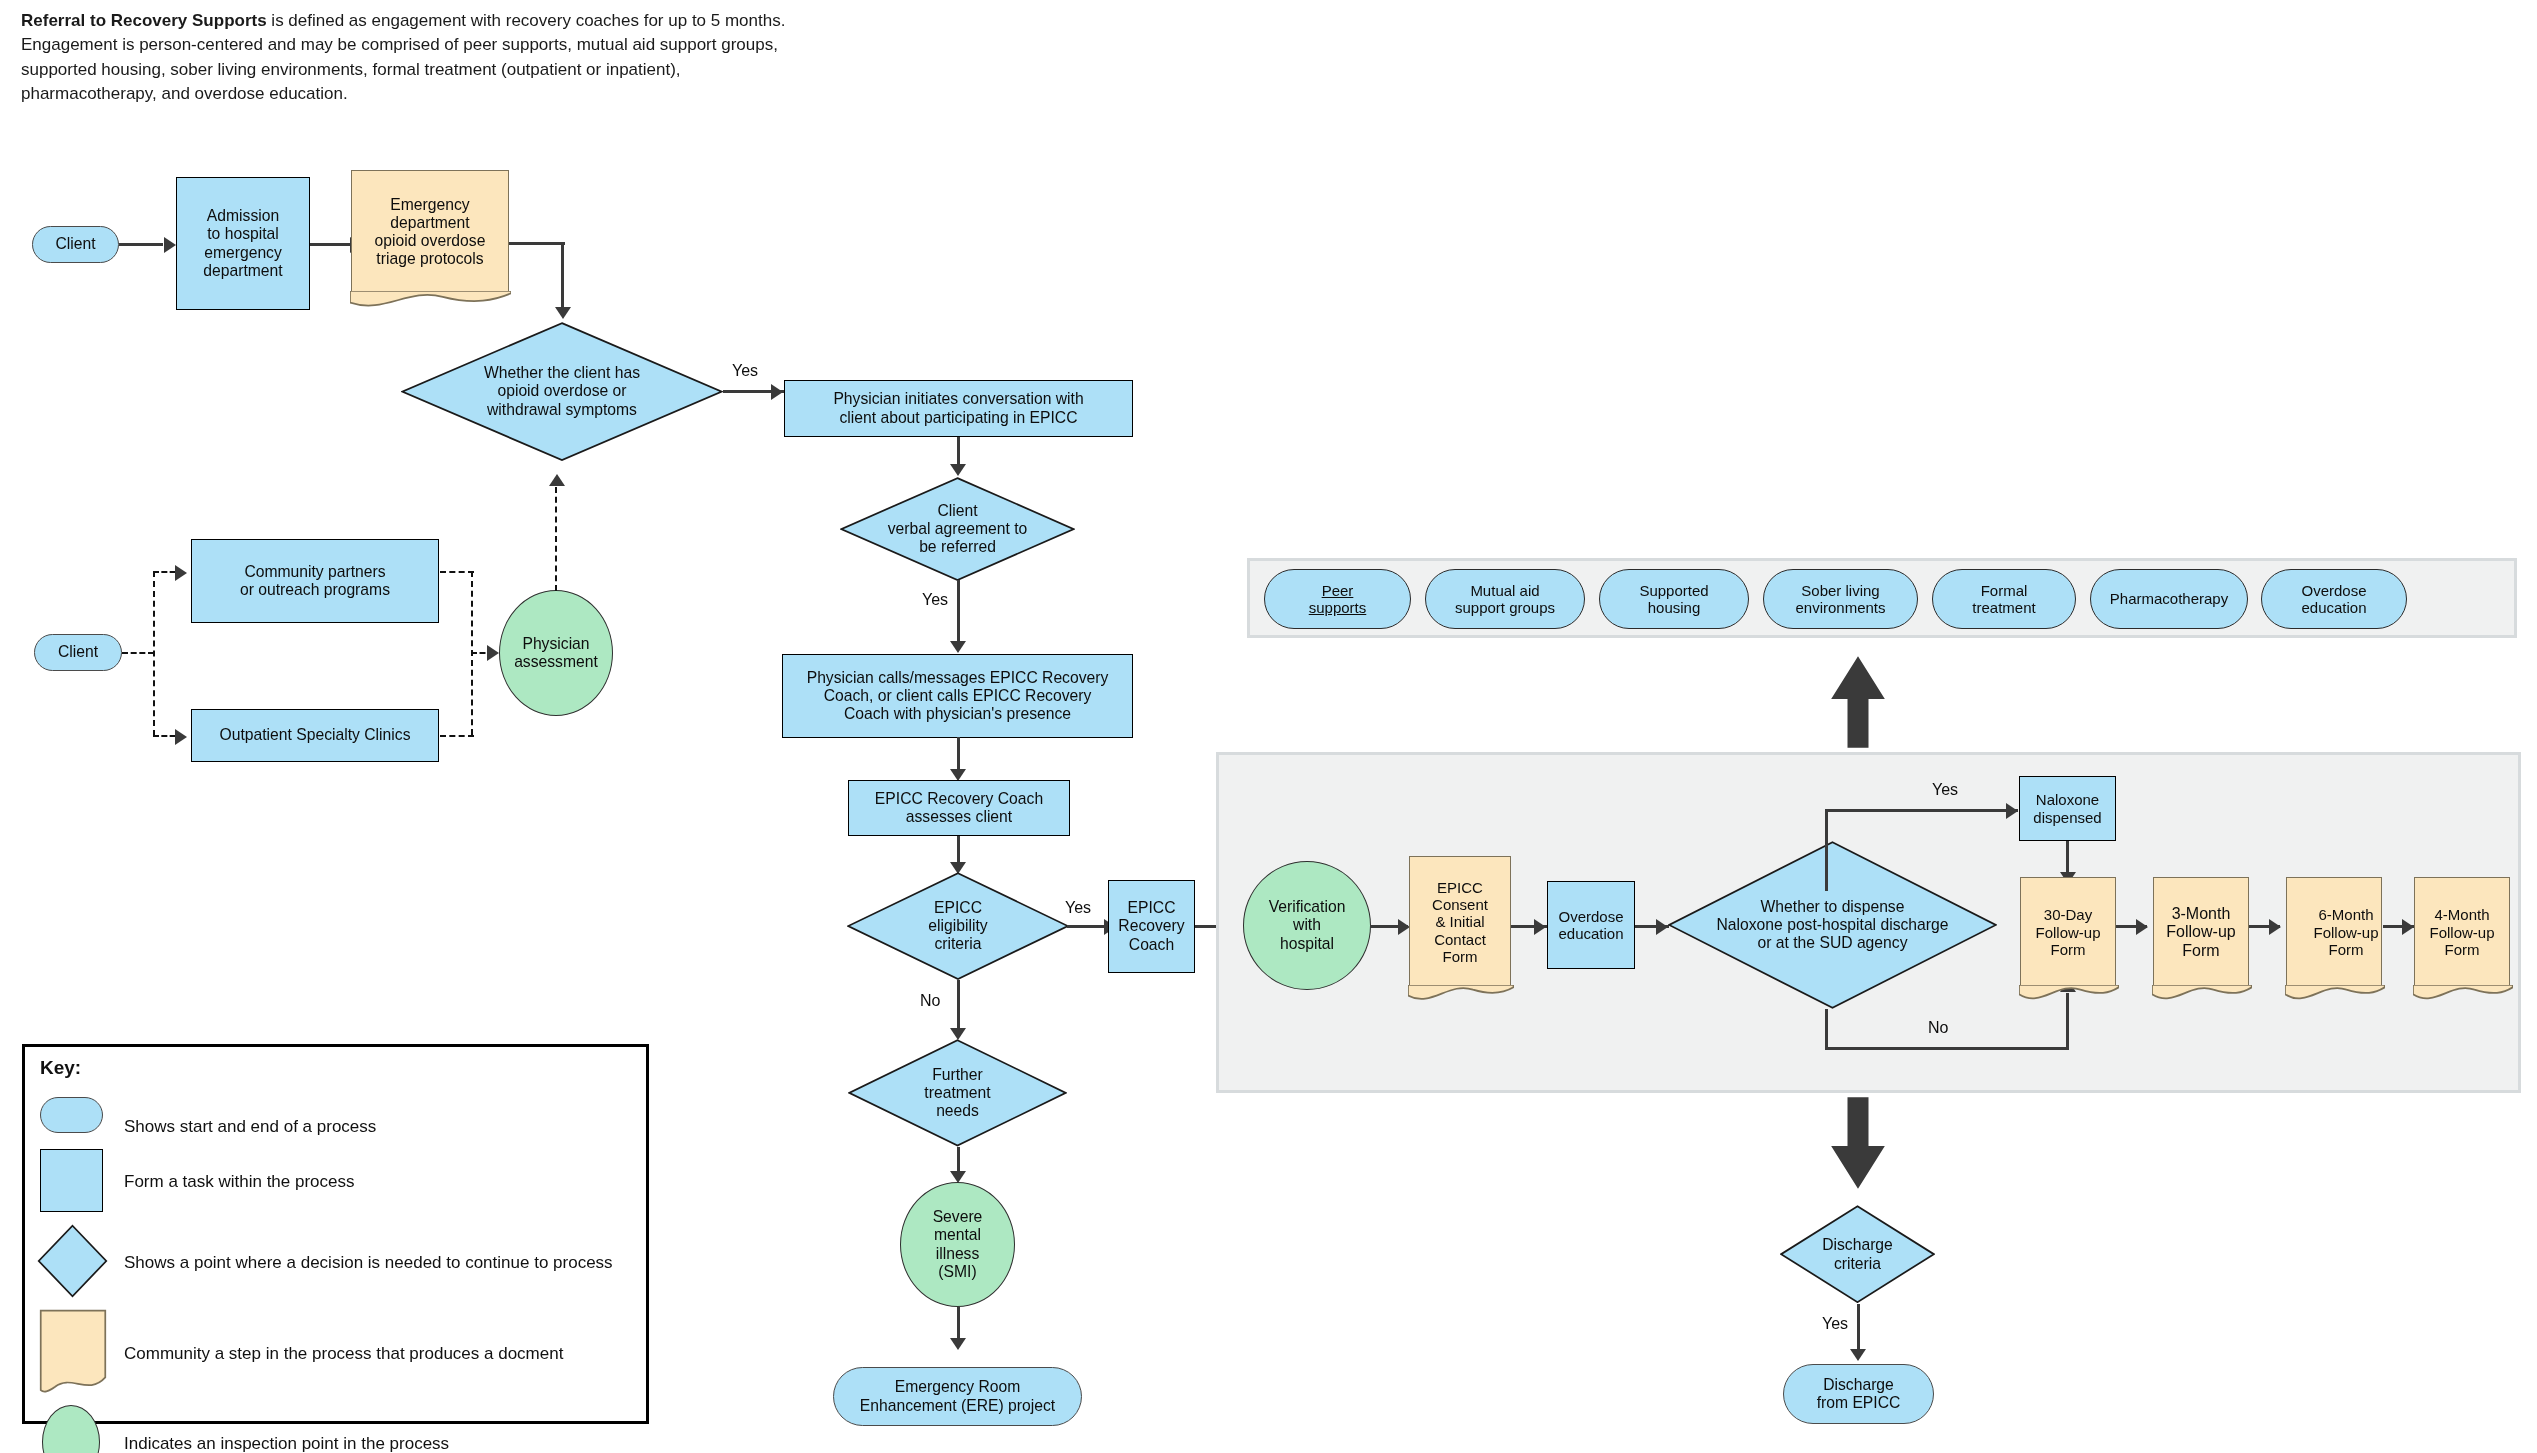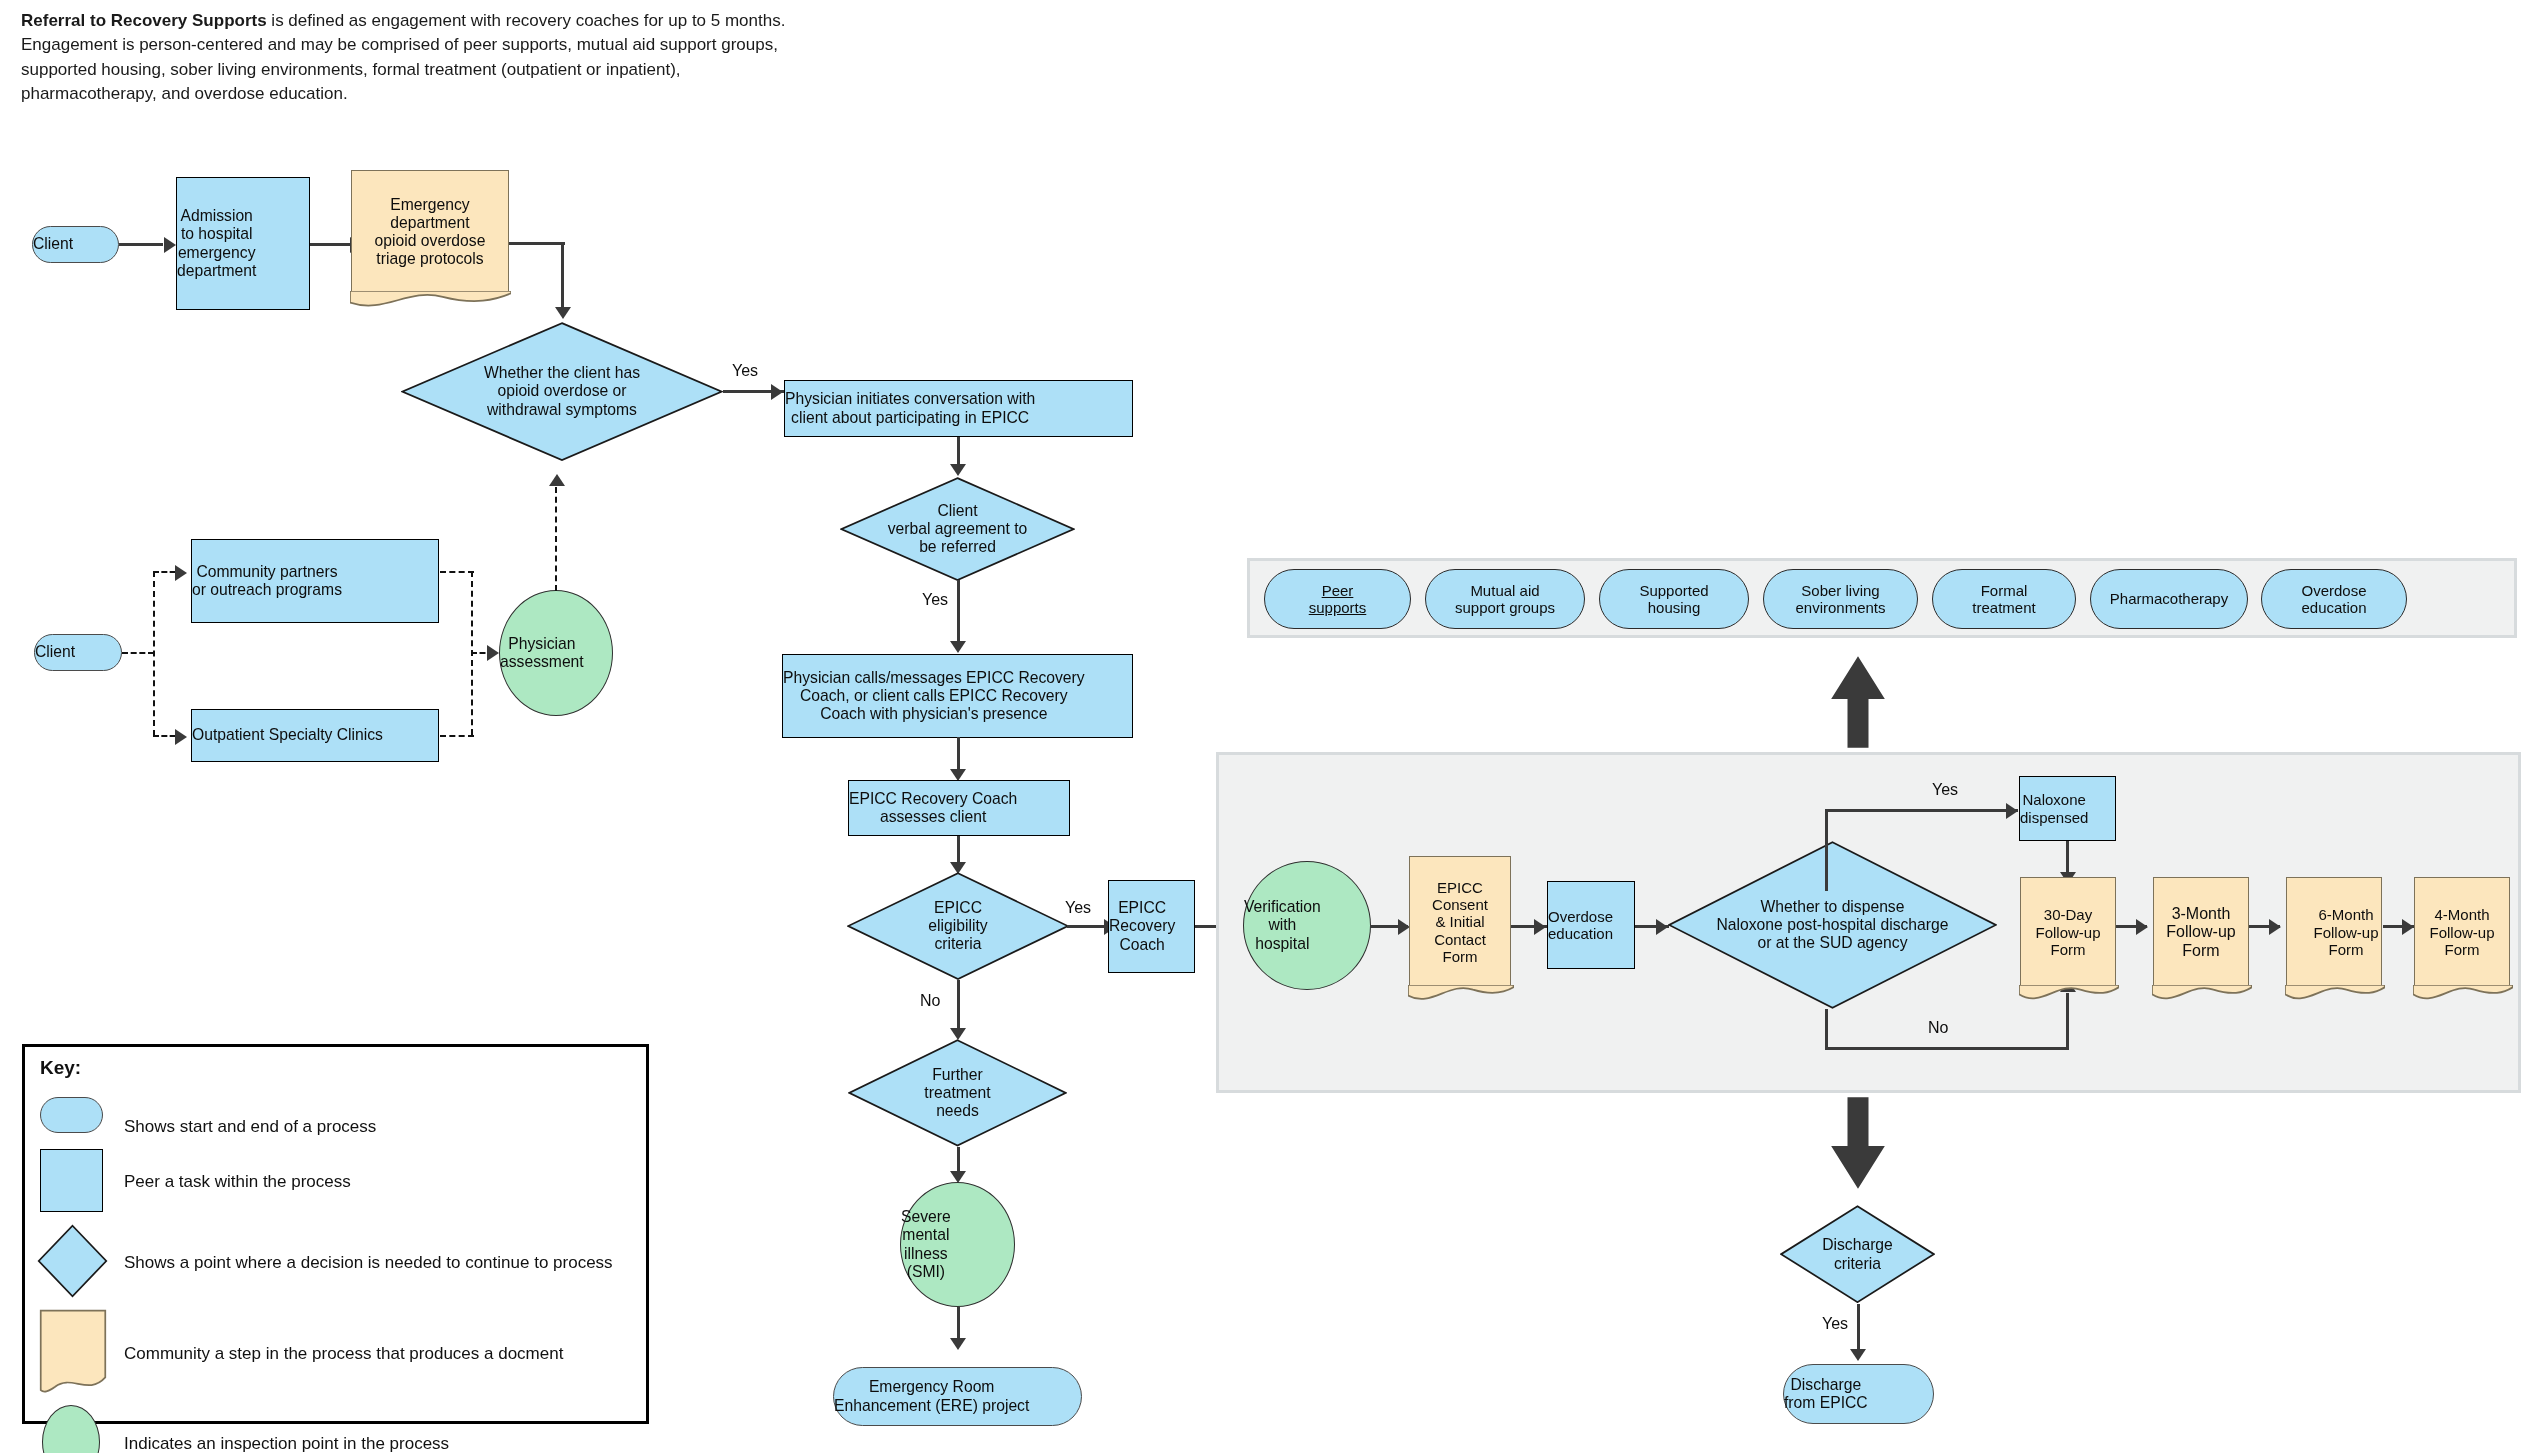--- a/index.html
+++ b/index.html
@@ -31,21 +31,21 @@
     color: #1a1a1a;
   }
   #header-note .lead { font-weight: bold; }
 
   
   .node {
     position: absolute;
     box-sizing: border-box;
     display: flex;
     align-items: center;
-    justify-content: flex-start;
+    justify-content: center;
     text-align: center;
     color: #0d0d0d;
     line-height: 1.16;
     white-space: pre-line;
   }
 
   
   .box {
     background: #ade0f7;
     border: 1.7px solid #000000;
@@ -593,21 +593,21 @@
 from EPICC</span>
   </div>
 
   <div id="key-box">
     <div id="key-title">Key:</div>
 
     <div class="key-swatch" style="left:15px; top:50px; width:63px; height:36px; background:#ade0f7; border:1.7px solid #4b4b4b; border-radius:579px;"></div>
     <div class="key-text" style="left:99px; top:70px;">Shows start and end of a process</div>
 
     <div class="key-swatch" style="left:15px; top:102px; width:63px; height:63px; background:#ade0f7; border:1.7px solid #000000;"></div>
-    <div class="key-text" style="left:99px; top:125px;">Peer a task within the process</div>
+    <div class="key-text" style="left:99px; top:125px;">Form a task within the process</div>
 
     <svg class="key-swatch" style="left:11.6px; top:177px; width:71px; height:74px;" viewBox="0 0 122 128" preserveAspectRatio="none">
       <polygon points="61,3 119,64 61,125 3,64" fill="#ade0f7" stroke="#1a1a1a" stroke-width="3"></polygon>
     </svg>
     <div class="key-text" style="left:99px; top:206px;">Shows a point where a decision is needed to continue to process</div>
 
     <svg class="key-swatch" style="left:14px; top:262px; width:68px; height:87px;" viewBox="0 0 118 150" preserveAspectRatio="none">
       <path d="M3,3 L115,3 L115,118 C 86,150 56,112 28,134 C 18,141 9,146 3,140 Z" fill="#fce6bd" stroke="#7d7259" stroke-width="3"></path>
     </svg>
     <div class="key-text" style="left:99px; top:297px;">Community a step in the process that produces a docment</div>

